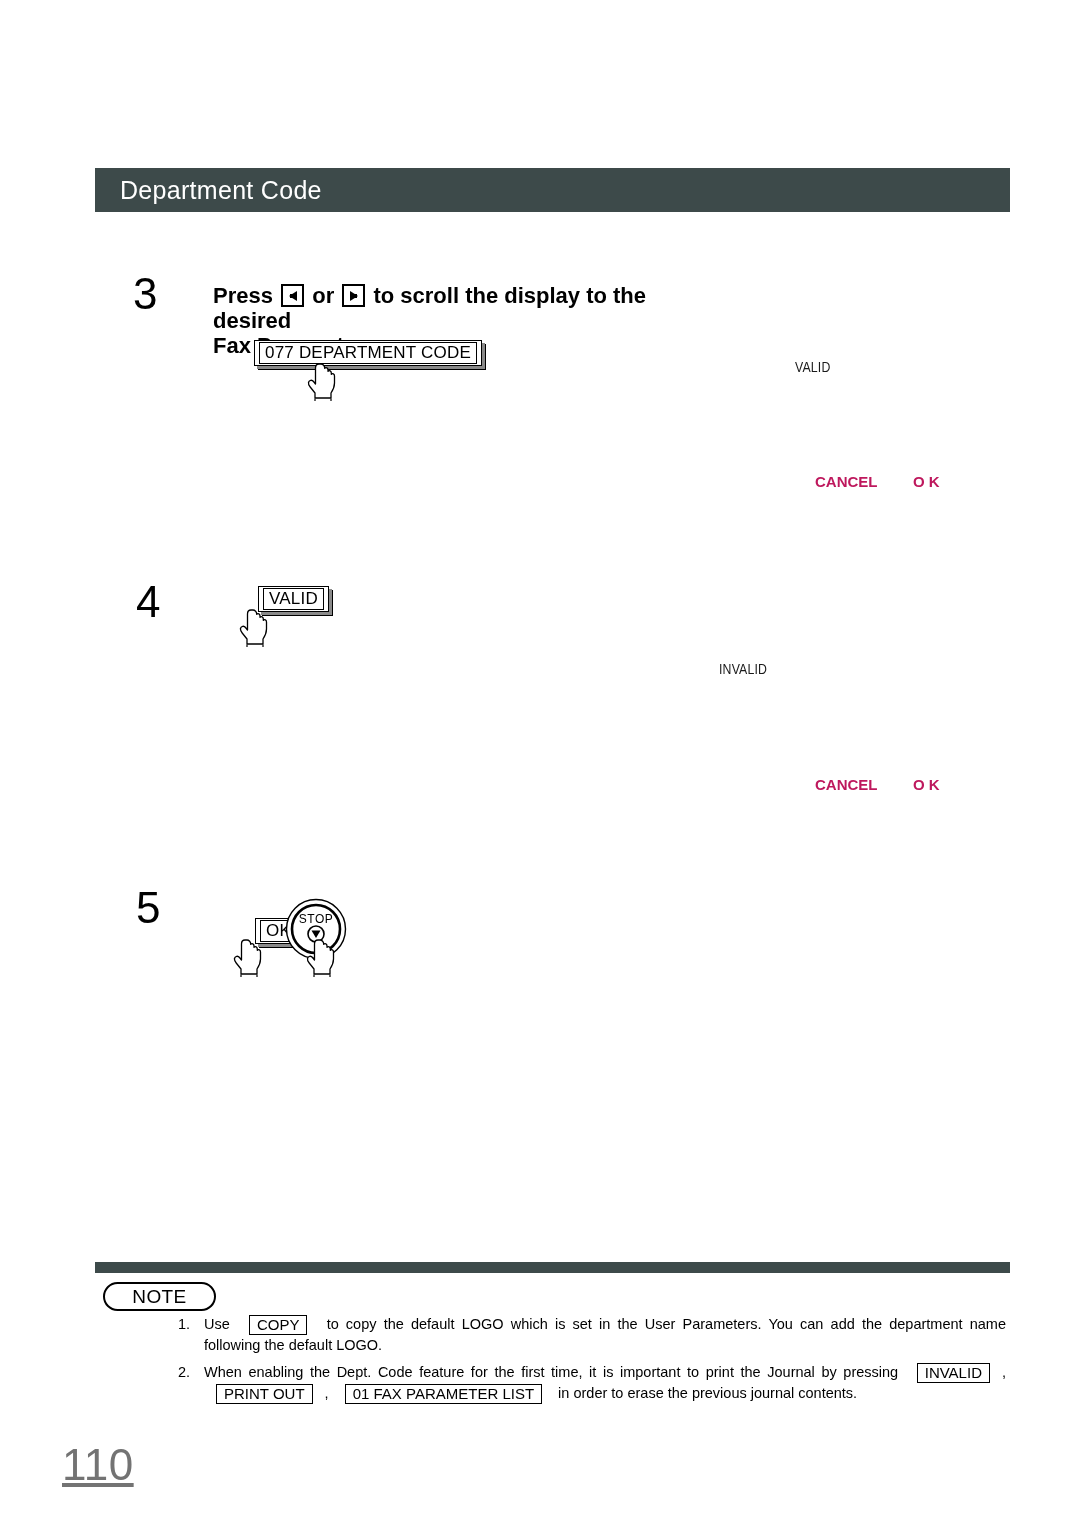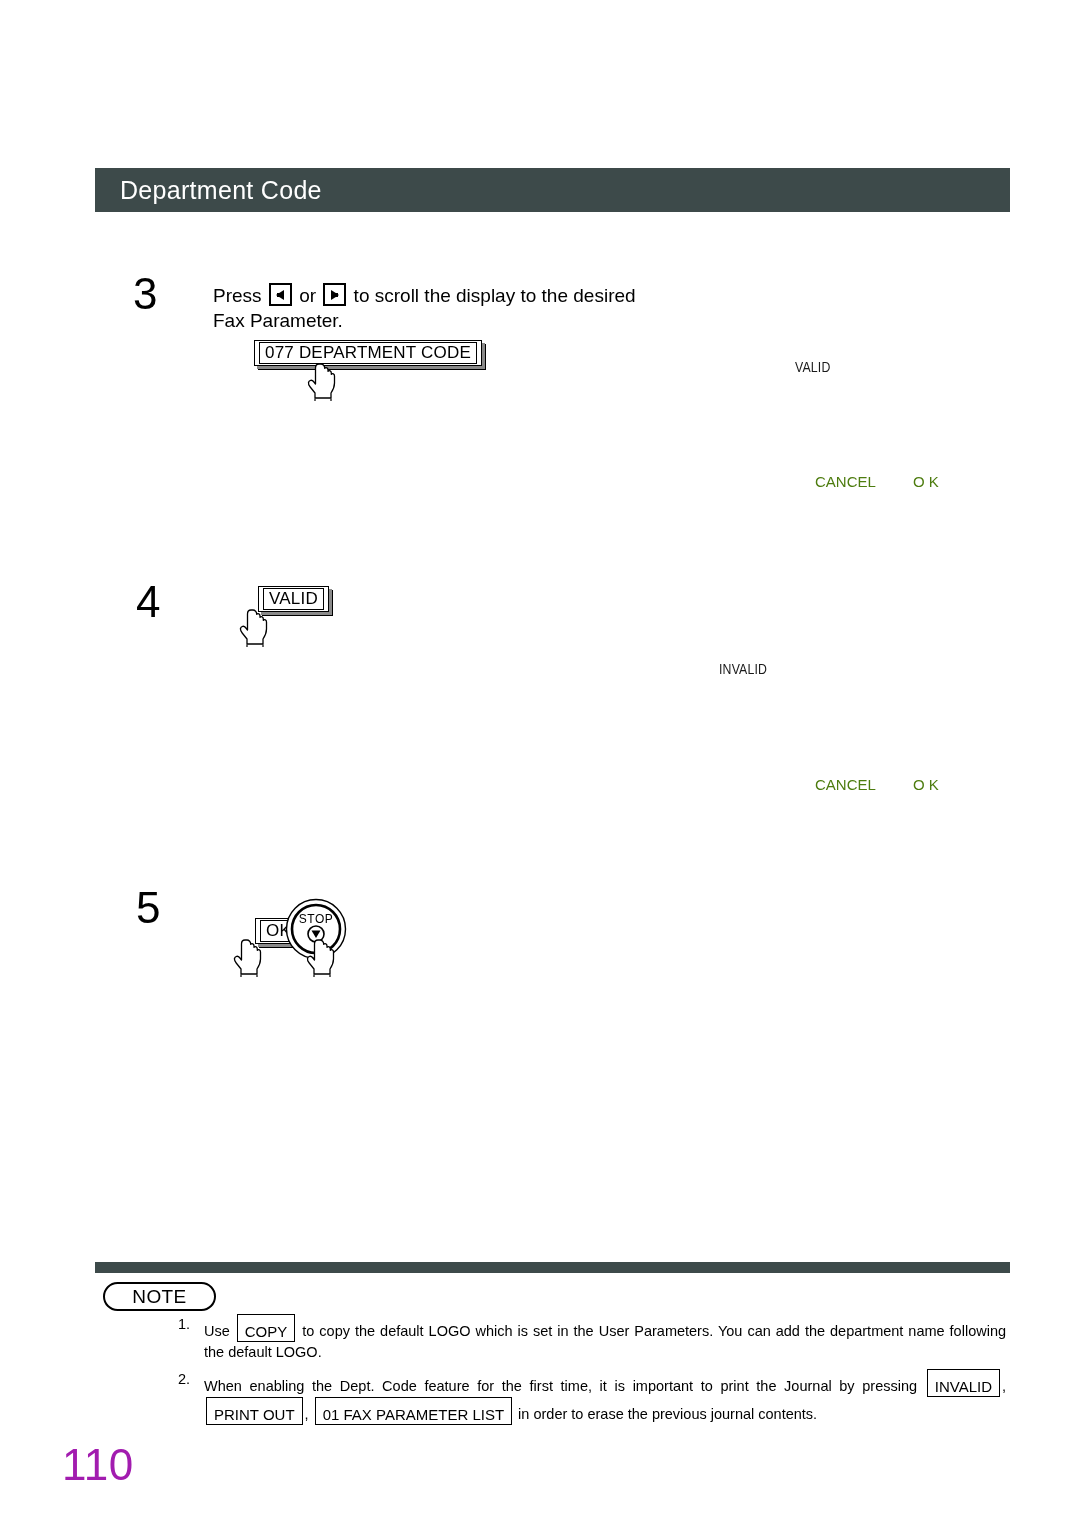--- a/index.html
+++ b/index.html
@@ -51,23 +51,24 @@
   }
   .step-num {
     position: absolute;
     font-size: 44px;
     line-height: 1;
     font-weight: normal;
     color: #000;
   }
   .step-body {
     position: absolute;
-    font-size: 19px;
+    font-size: 22px;
     line-height: 25px;
     color: #000;
+    font-weight: bold;
   }
 
   
   .keybox {
     display: inline-block;
     border: 2px solid #000;
     background: #fff;
     width: 19px;
     height: 19px;
     vertical-align: -4px;
@@ -146,22 +147,23 @@
     white-space: nowrap;
   }
   .lcd-condensed {
     font-family: "Liberation Sans Narrow", "Liberation Sans", sans-serif;
     transform: scaleX(0.82);
     transform-origin: left center;
   }
   .lcd-softkeys {
     position: absolute;
     font-size: 15px;
-    color: #4d7c0f;
+    color: #be185d;
     white-space: nowrap;
+    font-weight: bold;
   }
 
   
   .stop-btn {
     position: absolute;
     width: 62px;
     height: 62px;
   }
 
   
@@ -210,37 +212,38 @@
     text-align: justify;
   }
   .note-item .marker {
     position: absolute;
     left: 0;
     top: 0;
   }
   .inline-key {
     display: inline-block;
     border: 1px solid #000;
-    padding: 8px 7px 1px 7px;
-    margin: 0 2px;
+    padding: 0px 7px 1px 7px;
+    margin: 0 12px;
     line-height: 17px;
     font-size: 15px;
     white-space: nowrap;
     vertical-align: -1px;
     background: #fff;
   }
 
   
   .page-number {
     position: absolute;
     left: 62px;
     top: 1440px;
     font-size: 44px;
     letter-spacing: 0.5px;
-    color: #a21caf;
+    color: #737373;
+    text-decoration: underline;
   }
 </style>
 </head>
 <body>
 
 <div class="page">
 
   <div class="section-header">
     <div class="section-header-title">Department Code</div>
   </div>

